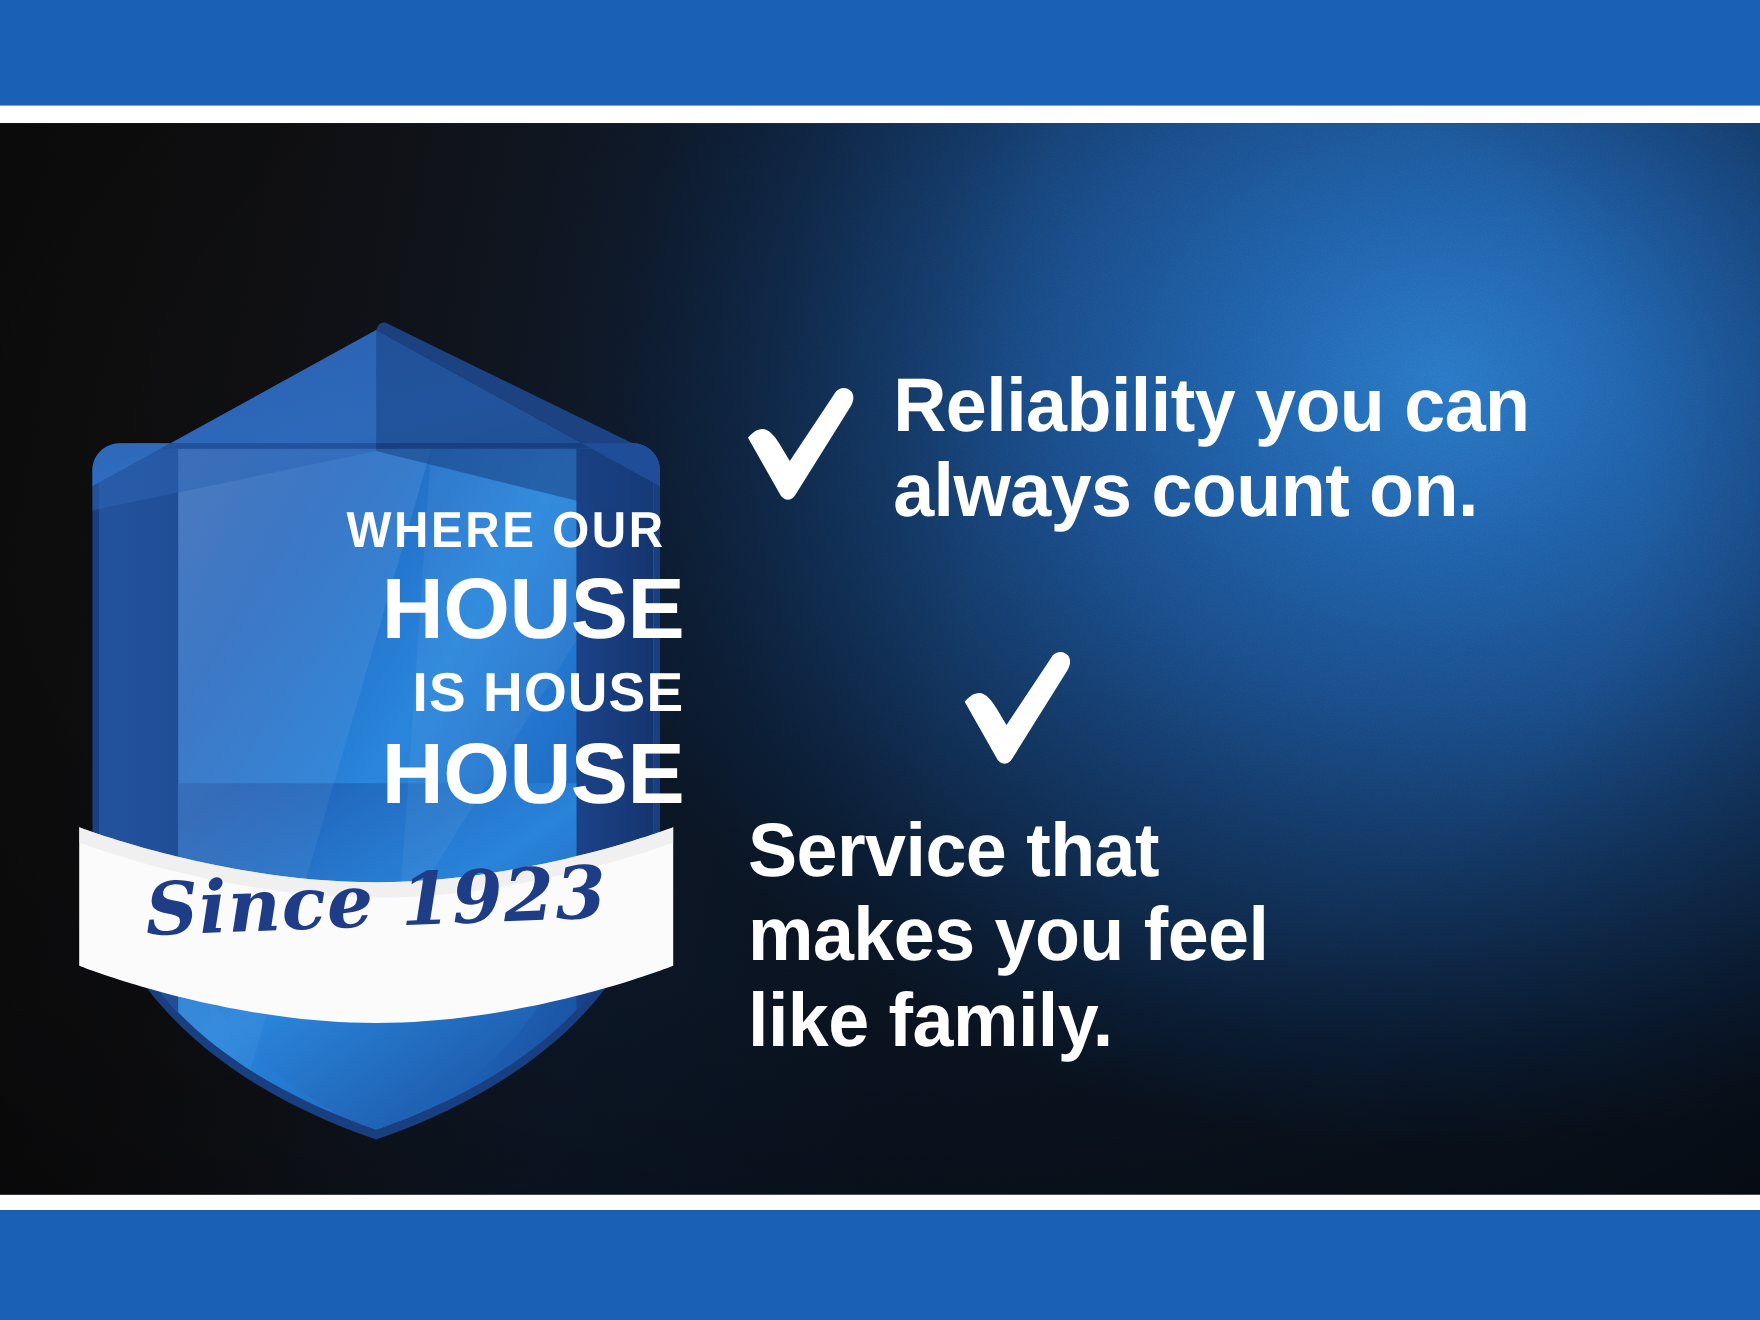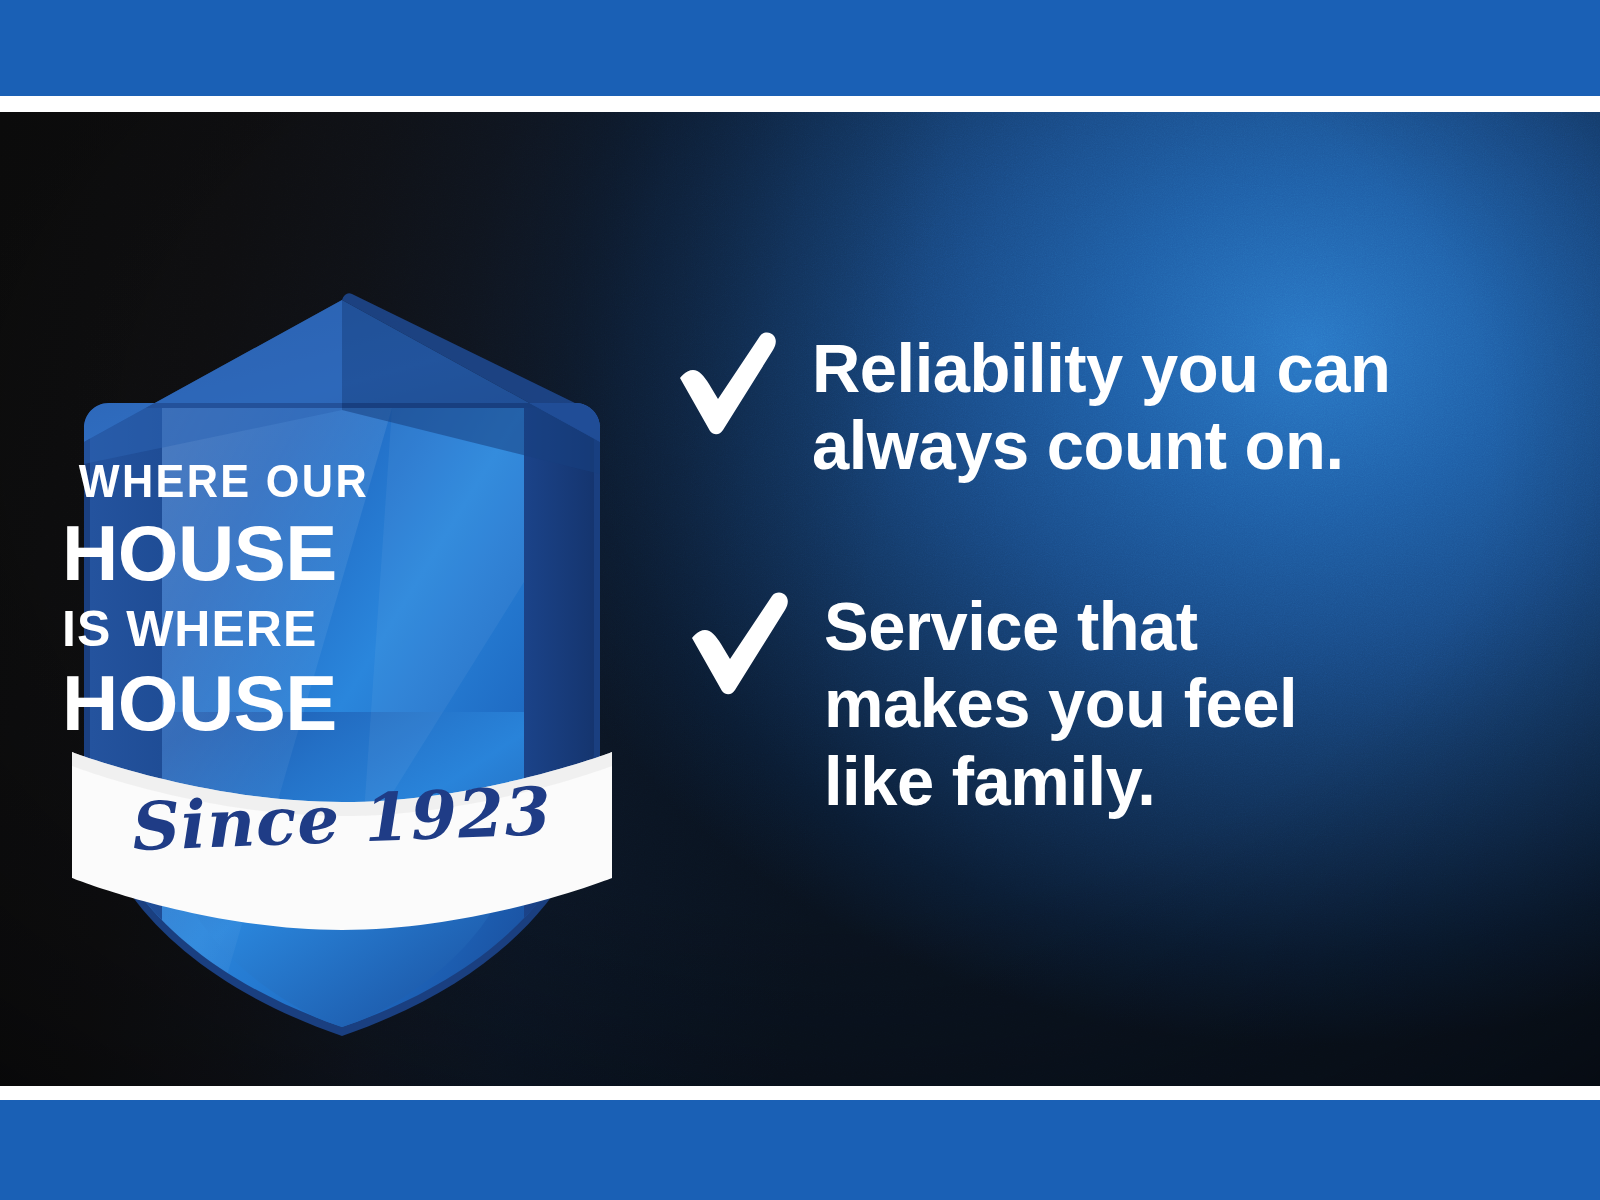--- a/index.html
+++ b/index.html
@@ -87,21 +87,21 @@
     width: 560px;
     height: 760px;
   }
   #shield-logo svg { display: block; width: 100%; height: 100%; }
 
   .shield-text-block {
     position: absolute;
     left: 0;
     top: 176px;
     width: 560px;
-    text-align: left;
+    text-align: right;
     color: #ffffff;
     pointer-events: none;
   }
   .st-line {
     font-family: "Liberation Sans Narrow", "Liberation Sans", sans-serif;
     font-weight: 700;
     color: #ffffff;
     letter-spacing: 0.5px;
     line-height: 1;
     white-space: nowrap;
@@ -131,25 +131,25 @@
   #benefits {
     position: absolute;
     left: 660px;
     top: 112px;
     width: 880px;
     height: 974px;
   }
   .benefit {
     position: absolute;
     display: flex;
-    align-items: flex-start;
+    align-items: center;
     gap: 26px;
   }
   .benefit-1 { left: 8px;  top: 100px;  }
-  .benefit-2 { left: 20px; top: 360px;  }
+  .benefit-2 { left: 20px; top: 360px; flex-direction: column;  }
   .benefit-3 { left: 18px; top: 668px;  }
 
   .check-icon {
     flex: 0 0 auto;
     width: 118px;
     height: 118px;
     margin-top: 2px;
   }
   .check-icon svg { display: block; width: 100%; height: 100%; }
 
@@ -254,21 +254,21 @@
 
         <path d="M10,470 C10,470 140,520 280,520 C420,520 550,470 550,470
                  L550,596 C550,596 420,648 280,648 C140,648 10,596 10,596 Z" fill="#fbfbfb"></path>
         <path d="M10,470 C10,470 140,520 280,520 C420,520 550,470 550,470 L550,484
                  C550,484 420,534 280,534 C140,534 10,484 10,484 Z" fill="#e8e8e8" opacity="0.55"></path>
       </svg>
 
       <div class="shield-text-block">
         <div class="st-line st-1">WHERE OUR</div>
         <div class="st-line st-2">HOUSE</div>
-        <div class="st-line st-3">IS WHERE</div>
+        <div class="st-line st-3">IS HOUSE</div>
         <div class="st-line st-4">HOUSE</div>
       </div>
 
       <div class="ribbon-text">Since 1923</div>
     </div>
 
     <div id="benefits">
 
       <div class="benefit benefit-1">
         <span class="check-icon">

